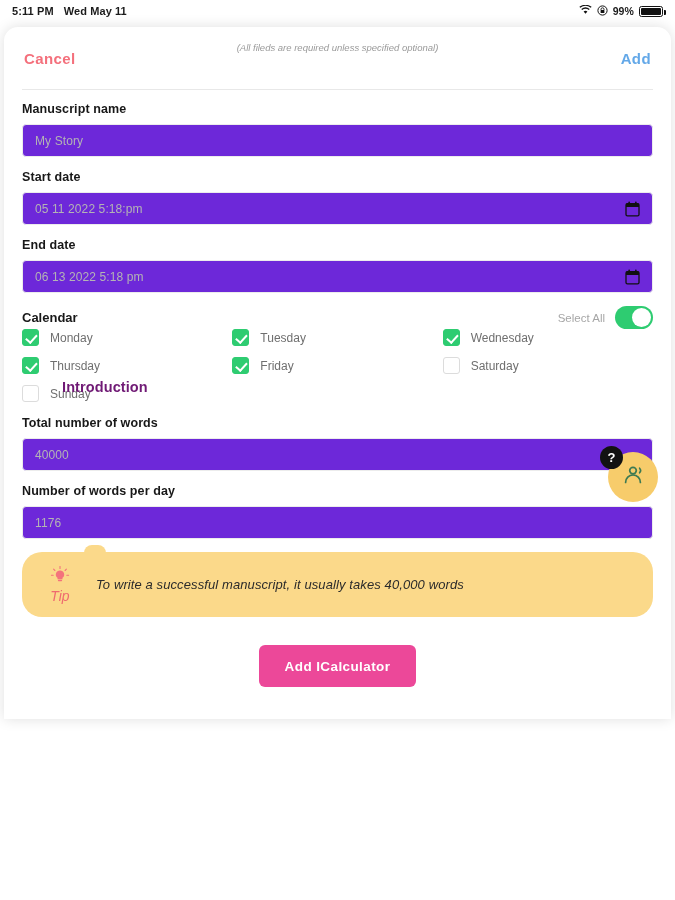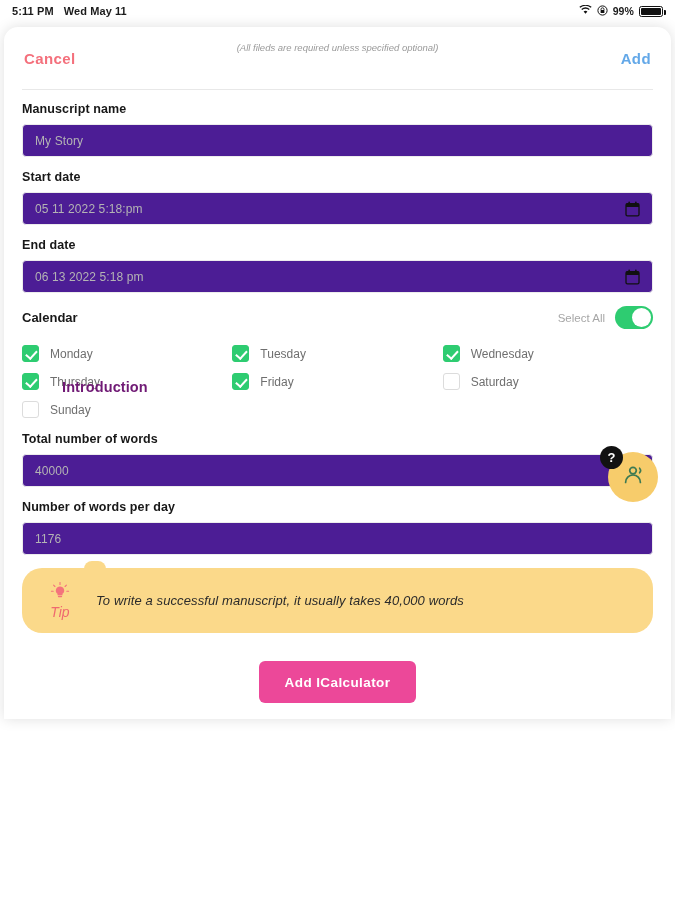--- a/index.html
+++ b/index.html
@@ -119,35 +119,34 @@
     letter-spacing: .1px;
   }
   .field {
     height: 33px;
     border: 1px solid #ececec;
     border-radius: 4px;
     display: flex;
     align-items: center;
     padding: 0 12px;
     margin-bottom: 13px;
-    background: #4c1d95;
+    background: #6d28d9;
   }
   .field .ph {
     font-size: 12px;
     color: #b4b4b4;
     letter-spacing: .1px;
   }
   .field .cal-ico { margin-left: auto; display: flex; }
 
   
   .cal-head {
     display: flex;
     align-items: center;
     margin-top: 4px;
-    margin-bottom: 16px;
   }
   .cal-title {
     font-size: 13px;
     font-weight: bold;
     color: #181818;
   }
   .selectall-wrap {
     margin-left: auto;
     display: flex;
     align-items: center;

